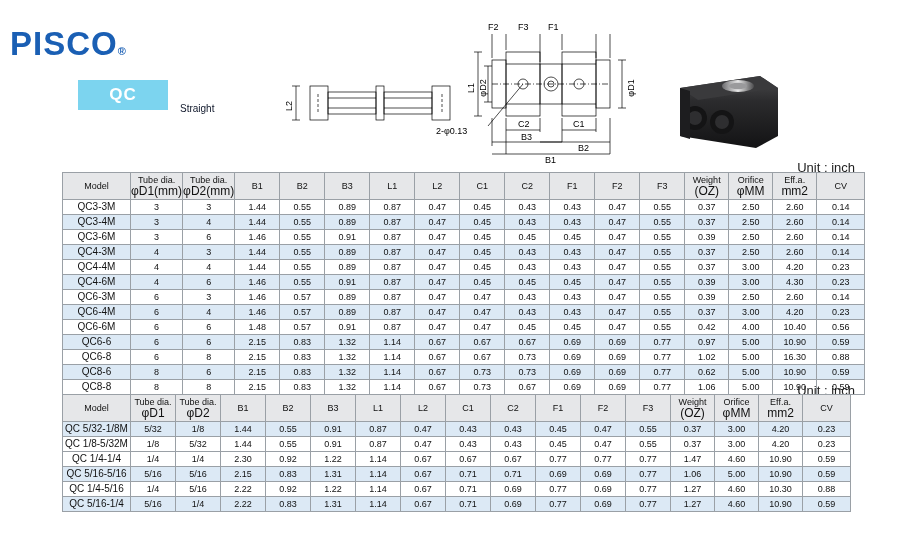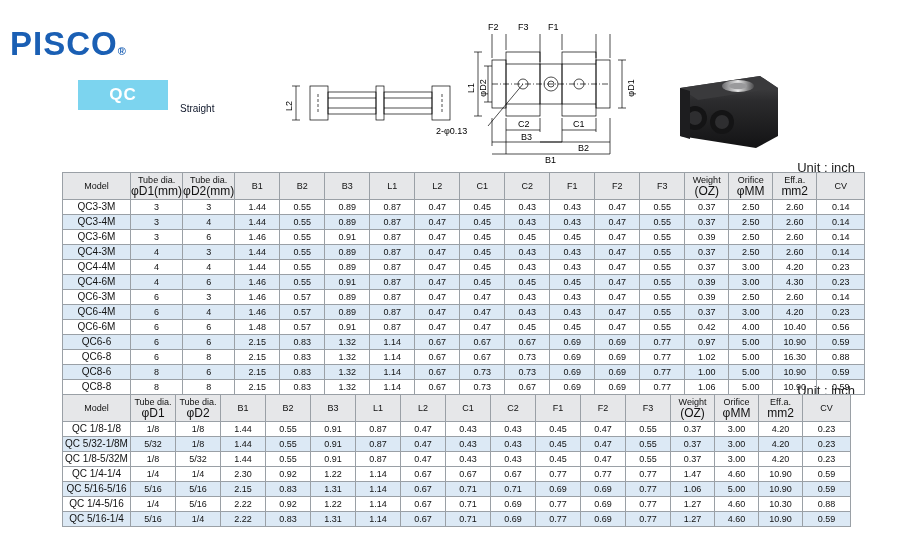--- a/index.html
+++ b/index.html
@@ -483,21 +483,21 @@
         <td>2.15</td>
         <td>0.83</td>
         <td>1.32</td>
         <td>1.14</td>
         <td>0.67</td>
         <td>0.73</td>
         <td>0.73</td>
         <td>0.69</td>
         <td>0.69</td>
         <td>0.77</td>
-        <td>1.00</td>
+        <td>0.62</td>
         <td>5.00</td>
         <td>10.90</td>
         <td>0.59</td>
       </tr>
       <tr>
         <td class="model">QC8-8</td>
         <td>8</td>
         <td>8</td>
         <td>2.15</td>
         <td>0.83</td>
@@ -567,39 +567,20 @@
           <div class="sub">φMM</div>
         </th>
         <th>
           <div>Eff.a.</div>
           <div class="sub">mm2</div>
         </th>
         <th>CV</th>
       </tr>
     </thead>
   <tbody>
-      <tr>
-        <td class="model">QC 1/8-1/8</td>
-        <td>1/8</td>
-        <td>1/8</td>
-        <td>1.44</td>
-        <td>0.55</td>
-        <td>0.91</td>
-        <td>0.87</td>
-        <td>0.47</td>
-        <td>0.43</td>
-        <td>0.43</td>
-        <td>0.45</td>
-        <td>0.47</td>
-        <td>0.55</td>
-        <td>0.37</td>
-        <td>3.00</td>
-        <td>4.20</td>
-        <td>0.23</td>
-      </tr>
       <tr class="alt">
         <td class="model">QC 5/32-1/8M</td>
         <td>5/32</td>
         <td>1/8</td>
         <td>1.44</td>
         <td>0.55</td>
         <td>0.91</td>
         <td>0.87</td>
         <td>0.47</td>
         <td>0.43</td>

